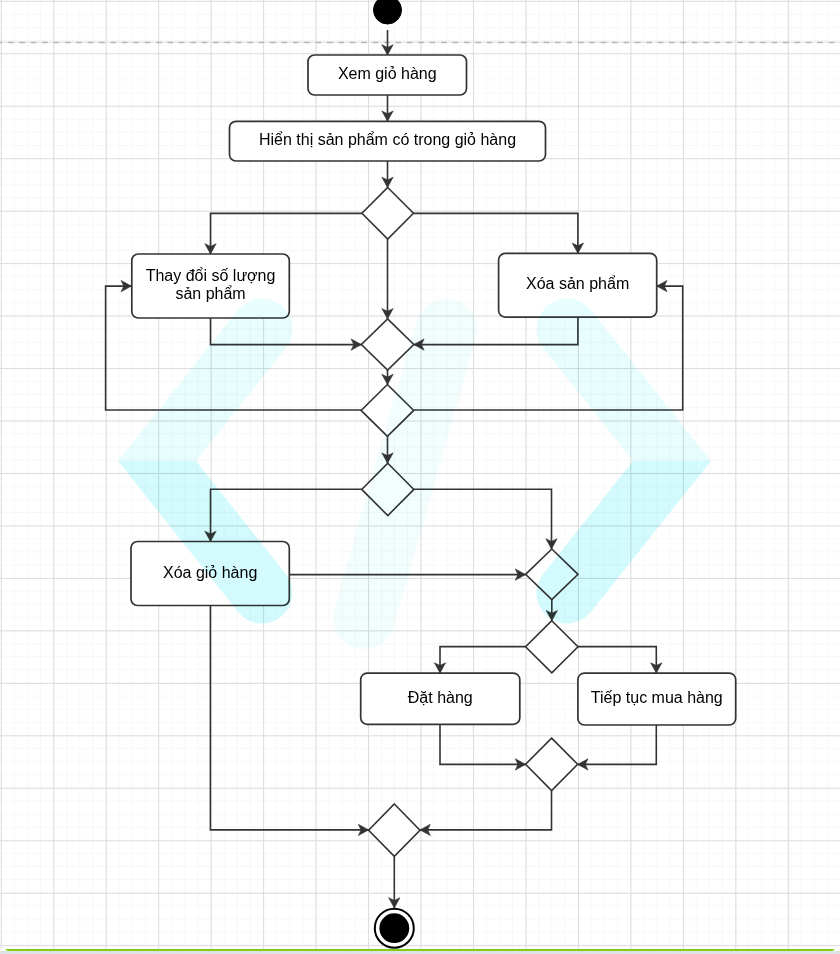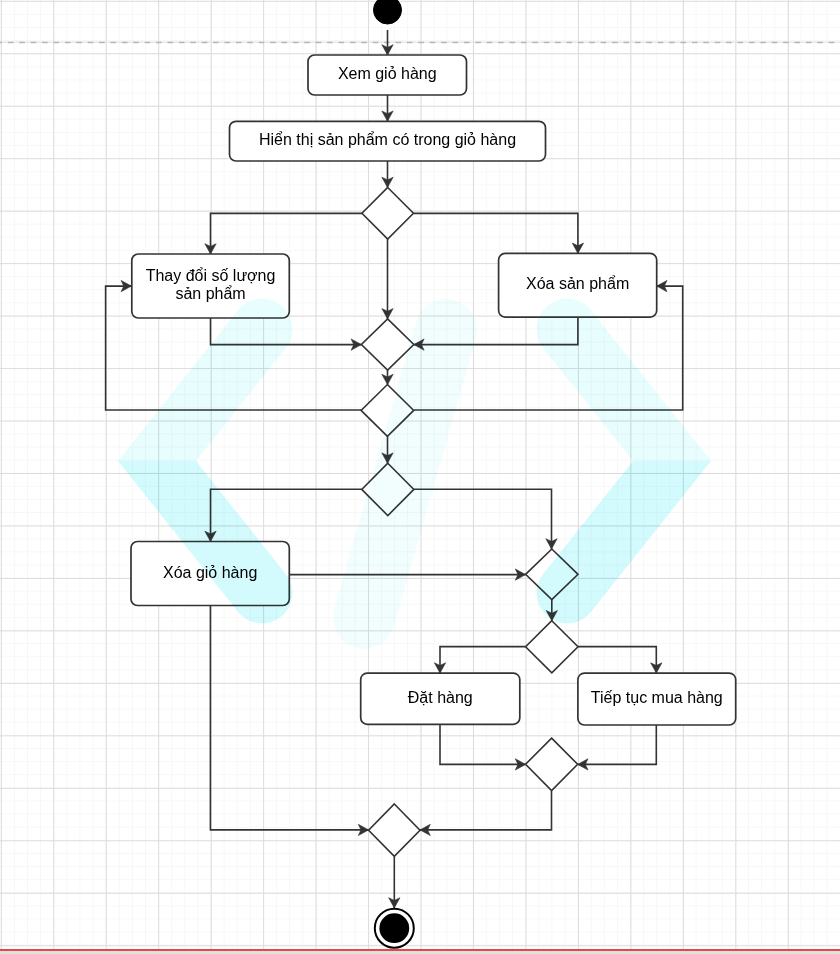--- a/index.html
+++ b/index.html
@@ -1,19 +1,19 @@
 <!DOCTYPE html>
 <html><head>
 <meta charset="utf-8">
 <title>Activity Diagram</title>
 <style>
   html,body{margin:0;padding:0;}
   body{width:840px;height:954px;overflow:hidden;background:#ffffff;
        font-family:"Liberation Sans",sans-serif;}
-  #canvas{position:absolute;left:0;top:0;width:840px;height:954px;background:#ef4444;}
+  #canvas{position:absolute;left:0;top:0;width:840px;height:954px;background:#84cc16;border-radius:17px;}
   #bottombar{position:absolute;left:0;top:951px;width:840px;height:3px;background:#e0e1e3;}
   .grid{position:absolute;left:0;top:0;width:840px;height:949px;background:#ffffff;
     background-image:
       linear-gradient(to right,#dcdcdc 1px,transparent 1px),
       linear-gradient(to bottom,#dcdcdc 1px,transparent 1px),
       linear-gradient(to right,#f7f7f7 1px,transparent 1px),
       linear-gradient(to bottom,#f7f7f7 1px,transparent 1px);
     background-size:52.48px 52.48px,52.48px 52.48px,13.12px 13.12px,13.12px 13.12px;
     background-position:0.8px 0.8px,0.8px 0.8px,0.8px 0.8px,0.8px 0.8px;}
   #diagram{position:absolute;left:0;top:0;}

